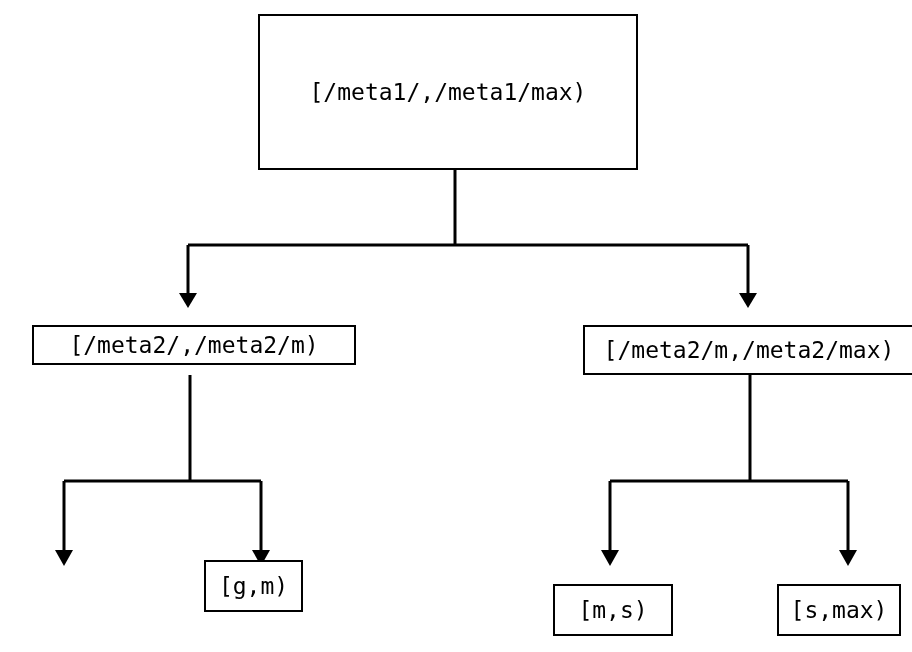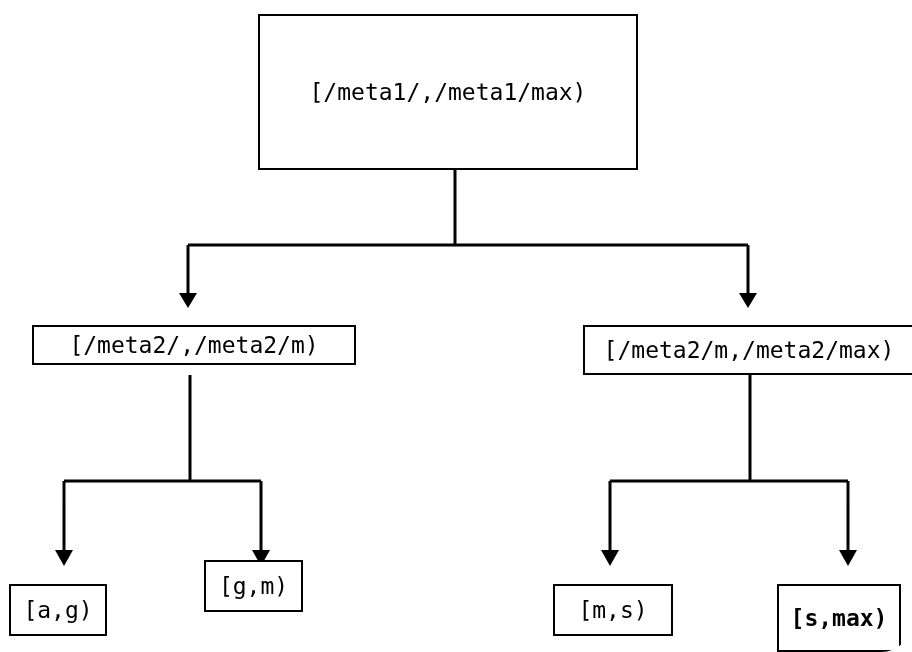--- a/index.html
+++ b/index.html
@@ -88,22 +88,21 @@
   #node-leaf-ms {
     left: 553px;
     top: 584px;
     width: 120px;
     height: 52px;
   }
   #node-leaf-smax {
     left: 777px;
     top: 584px;
     width: 124px;
-    height: 68px;
-    font-weight: bold;
+    height: 52px;
   }
   #node-leaf-ag .node-label,
   #node-leaf-gm .node-label,
   #node-leaf-ms .node-label,
   #node-leaf-smax .node-label {
     font-size: 23px;
   }
 </style>
 </head>
 <body>
@@ -142,23 +141,20 @@
   </div>
 
   <div class="node-box" id="node-mid-left">
     <span class="node-label">[/meta2/,/meta2/m)</span>
   </div>
 
   <div class="node-box" id="node-mid-right">
     <span class="node-label">[/meta2/m,/meta2/max)</span>
   </div>
 
-  <div class="node-box" id="node-leaf-ag">
-    <span class="node-label">[a,g)</span>
-  </div>
 
   <div class="node-box" id="node-leaf-gm">
     <span class="node-label">[g,m)</span>
   </div>
 
   <div class="node-box" id="node-leaf-ms">
     <span class="node-label">[m,s)</span>
   </div>
 
   <div class="node-box" id="node-leaf-smax">

